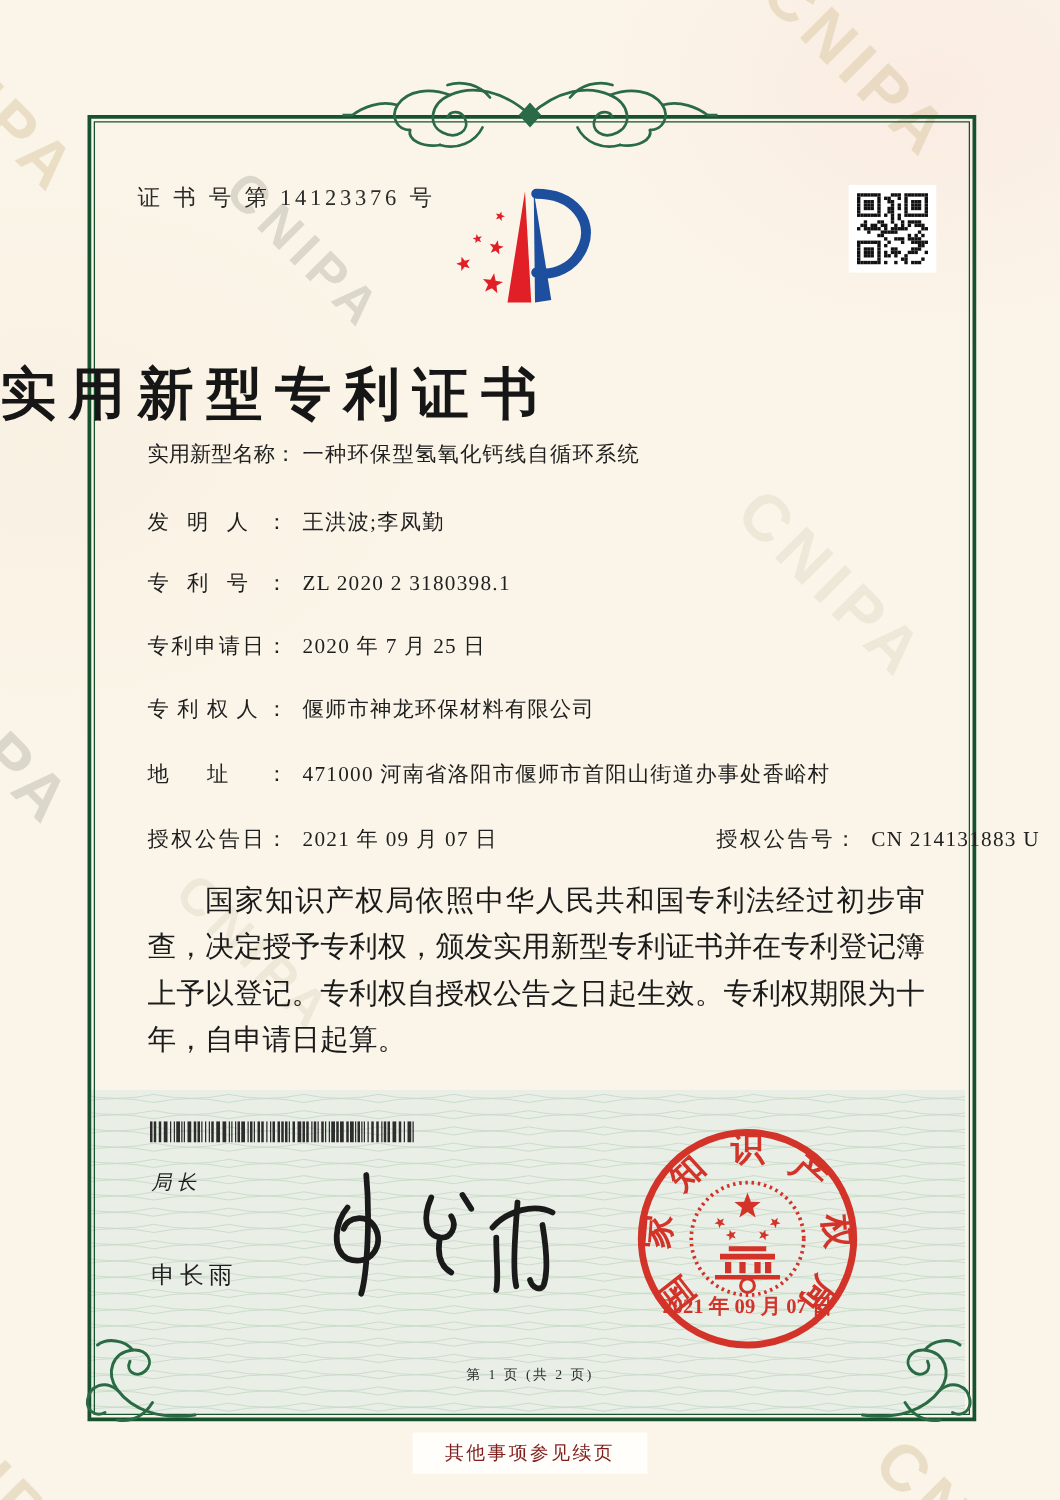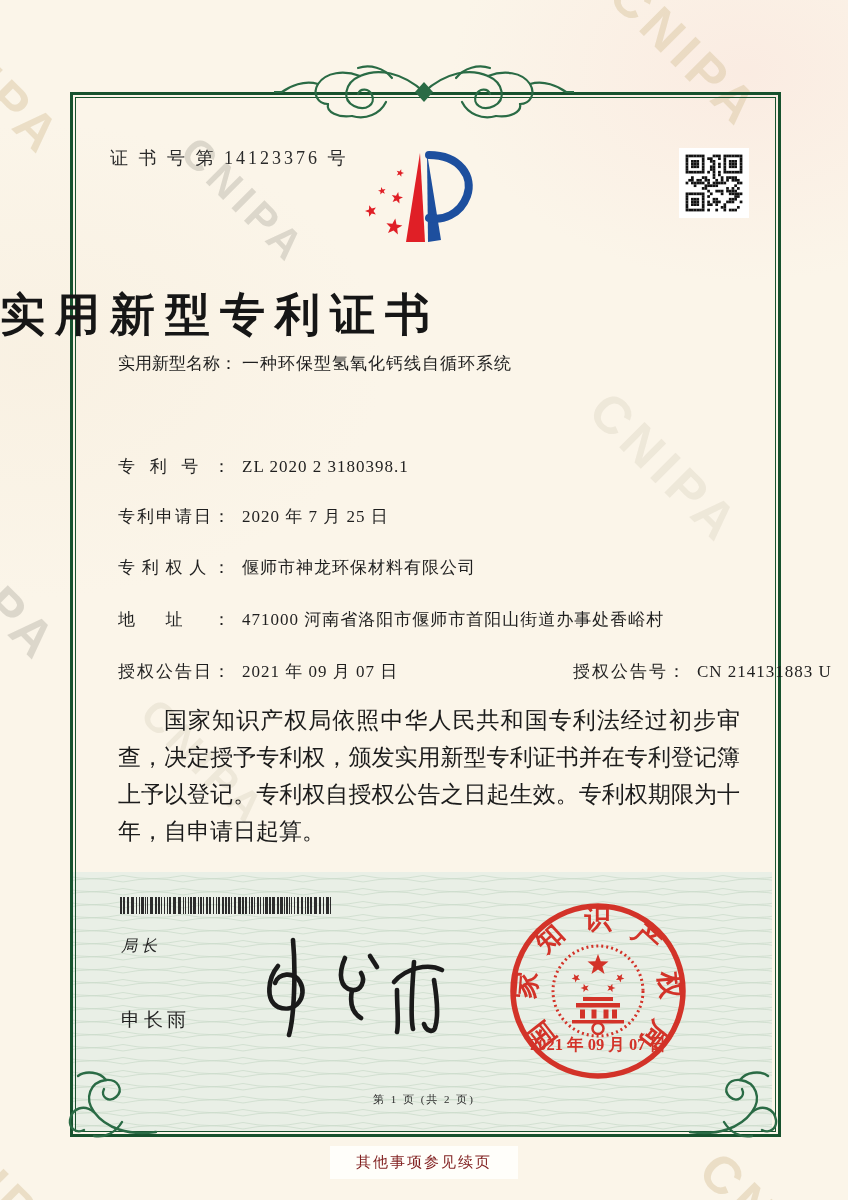--- a/index.html
+++ b/index.html
@@ -367,20 +367,23 @@
       <rect x="52" y="64" width="3" height="3" fill="#111"></rect>
       <rect x="55" y="64" width="3" height="3" fill="#111"></rect>
       <rect x="58" y="64" width="3" height="3" fill="#111"></rect>
     </svg>
 
   <div class="title">实用新型专利证书</div>
 
   <div class="field-row" style="top:352px">
     <span class="lbl">实用新型名称：</span><span class="val">一种环保型氢氧化钙线自循环系统</span>
   </div>
+  <div class="field-row" style="top:406px">
+    <span class="lbl">发明人：</span><span class="val">王洪波;李凤勤</span>
+  </div>
   <div class="field-row" style="top:455px">
     <span class="lbl">专利号：</span><span class="val">ZL 2020 2 3180398.1</span>
   </div>
   <div class="field-row" style="top:505px">
     <span class="lbl">专利申请日：</span><span class="val">2020 年 7 月 25 日</span>
   </div>
   <div class="field-row" style="top:556px">
     <span class="lbl">专利权人：</span><span class="val">偃师市神龙环保材料有限公司</span>
   </div>
   <div class="field-row" style="top:608px">

